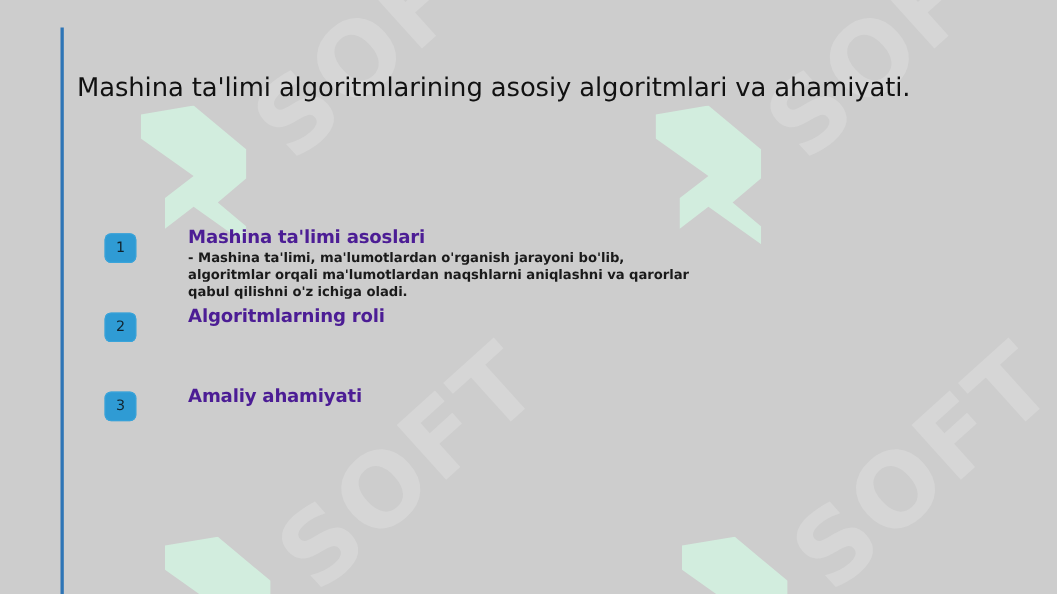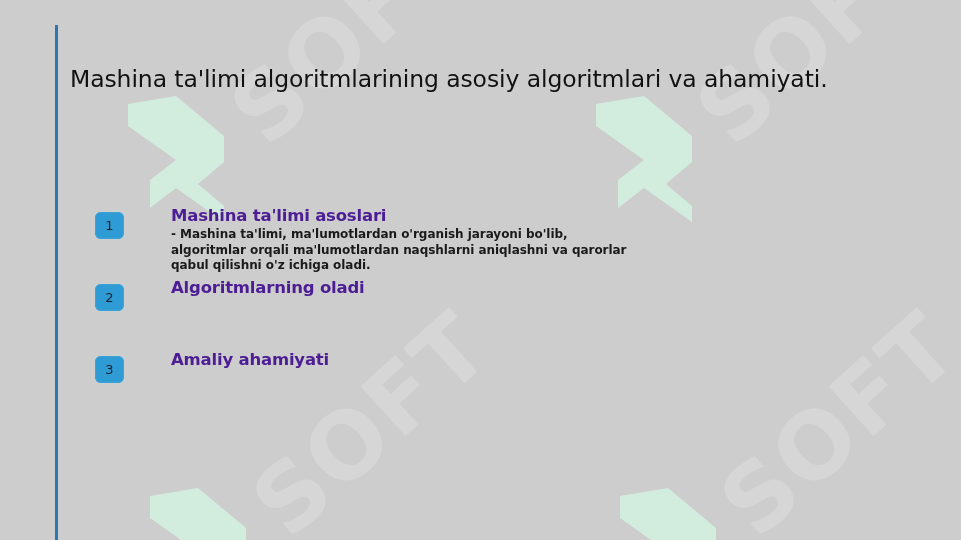--- a/index.html
+++ b/index.html
@@ -187,21 +187,21 @@
         <p class="block-heading">Mashina ta'limi asoslari</p>
         <p class="block-body">  - Mashina ta'limi, ma'lumotlardan o'rganish jarayoni bo'lib,
 algoritmlar orqali ma'lumotlardan naqshlarni aniqlashni va qarorlar
 qabul qilishni o'z ichiga oladi.</p>
       </div>
     </div>
 
     <div class="block block-2">
       <div class="badge badge-2">2</div>
       <div class="block-text">
-        <p class="block-heading">Algoritmlarning oladi</p>
+        <p class="block-heading">Algoritmlarning roli</p>
       </div>
     </div>
 
     <div class="block block-3">
       <div class="badge badge-3">3</div>
       <div class="block-text">
         <p class="block-heading">Amaliy ahamiyati</p>
       </div>
     </div>
 

